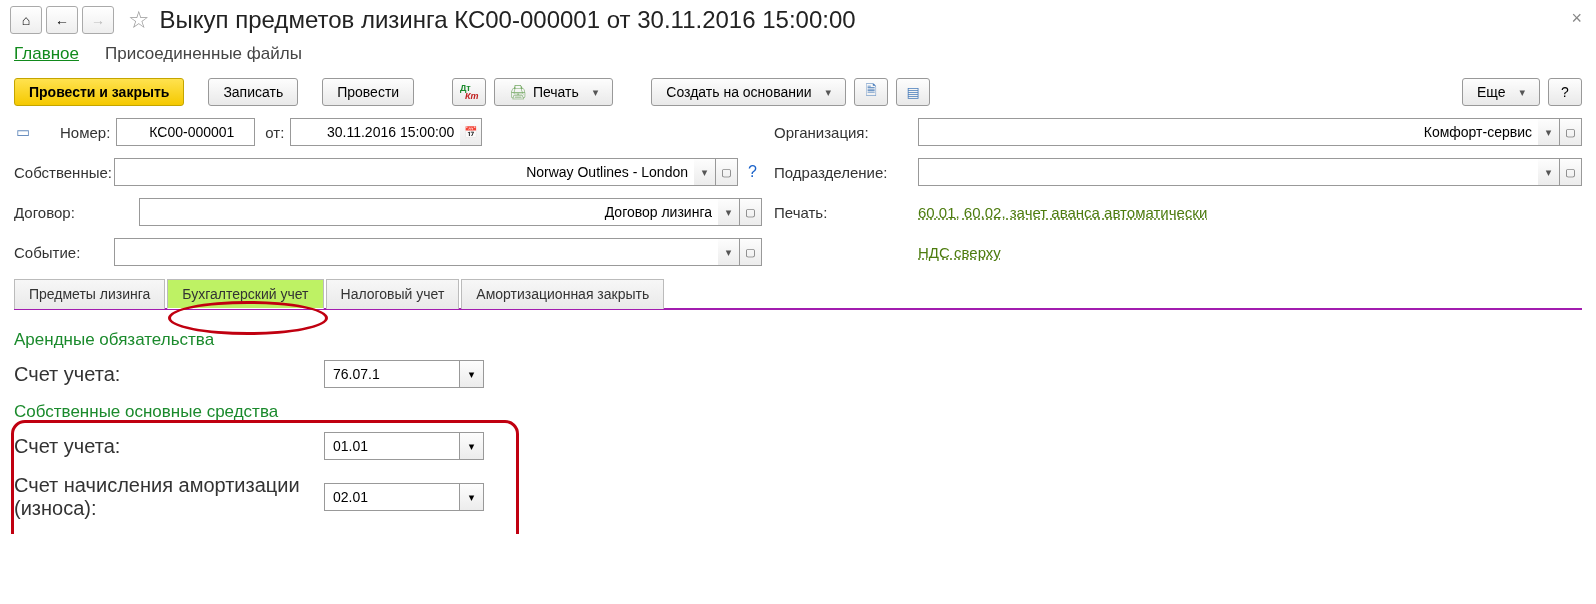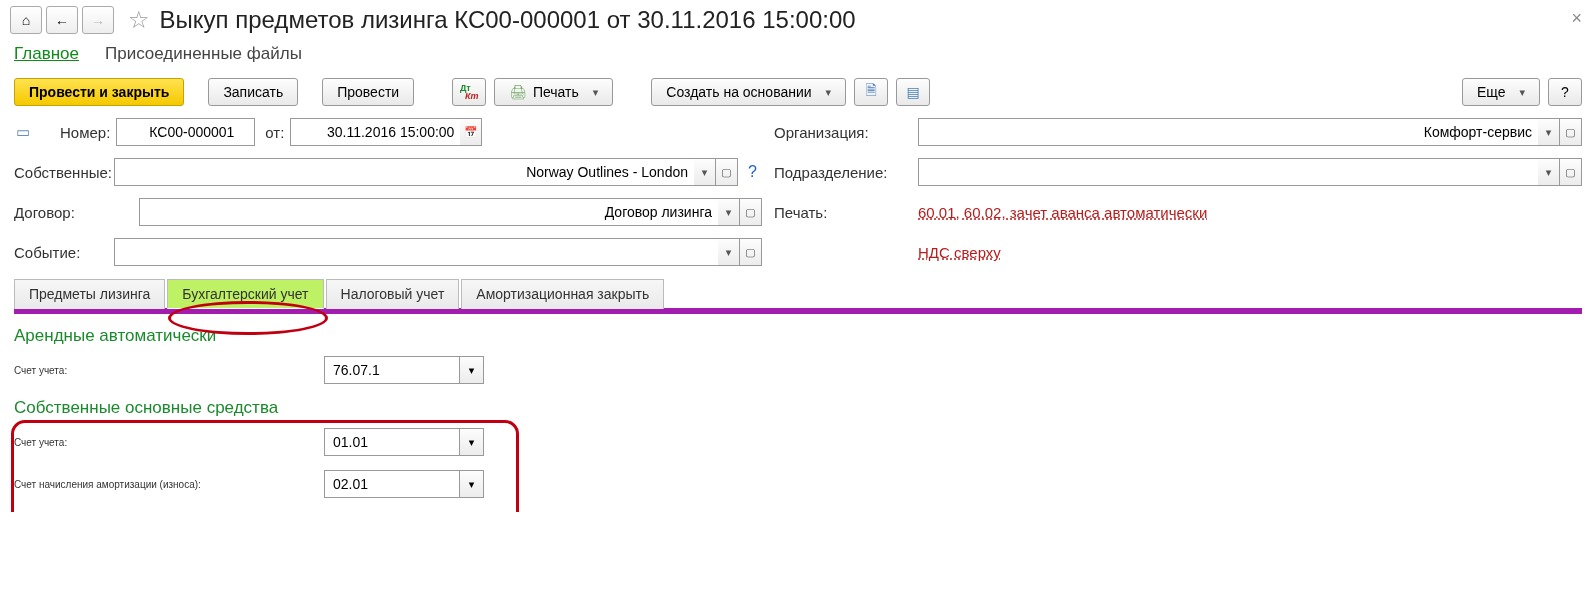--- a/index.html
+++ b/index.html
@@ -142,37 +142,37 @@
     color: #555;
   }
   .ib + .ib { }
   .hint-q {
     color: #1a62c9;
     font-size: 16px;
     margin-left: 10px;
     cursor: pointer;
   }
   .link {
-    color: #b91c1c;
+    color: #4d7c0f;
     text-decoration: underline dotted;
     cursor: pointer;
     font-size: 15px;
   }
   .note-icon {
     width: 18px; height: 18px;
     display: inline-flex;
     align-items: center;
     justify-content: center;
     color: #6a8fbf;
     font-size: 15px;
   }
   .sub-tabs {
     display: flex;
-    border-bottom: 6px solid #a21caf;
-    margin: 6px 0 12px;
+    border-bottom: 2px solid #a21caf;
+    margin: 6px 0 20px;
   }
   .sub-tab {
     padding: 6px 14px;
     border: 1px solid #bbb;
     border-bottom: none;
     background: linear-gradient(#f7f7f7,#e9e9e9);
     margin-right: 2px;
     font-size: 14px;
     cursor: pointer;
     position: relative;
@@ -185,21 +185,21 @@
   .section-title {
     color: #1a8a2c;
     font-size: 17px;
     margin: 4px 0 10px;
   }
   .field-row {
     display: flex;
     align-items: center;
     margin-bottom: 14px;
   }
-  .field-lbl { width: 310px; font-size: 10px; }
+  .field-lbl { width: 310px; font-size: 20px; }
   .acct-input-group { display: flex; }
   .acct-input {
     width: 136px;
     height: 28px;
     border: 1px solid #999;
     padding: 2px 8px;
     font-size: 14px;
   }
   .acct-btn {
     width: 24px;
@@ -352,21 +352,21 @@
     </div>
   </div>
 
   <div class="sub-tabs">
     <div class="sub-tab">Предметы лизинга</div>
     <div class="sub-tab active">Бухгалтерский учет</div>
     <div class="sub-tab">Налоговый учет</div>
     <div class="sub-tab">Амортизационная закрыть</div>
   </div>
 
-  <div class="section-title">Арендные автоматически</div>
+  <div class="section-title">Арендные обязательства</div>
   <div class="field-row">
     <span class="field-lbl">Счет учета:</span>
     <div class="acct-input-group">
       <input class="acct-input" value="76.07.1" style="">
       <button class="acct-btn">▾</button>
     </div>
   </div>
 
   <div class="section-title">Собственные основные средства</div>
   <div class="field-row">

